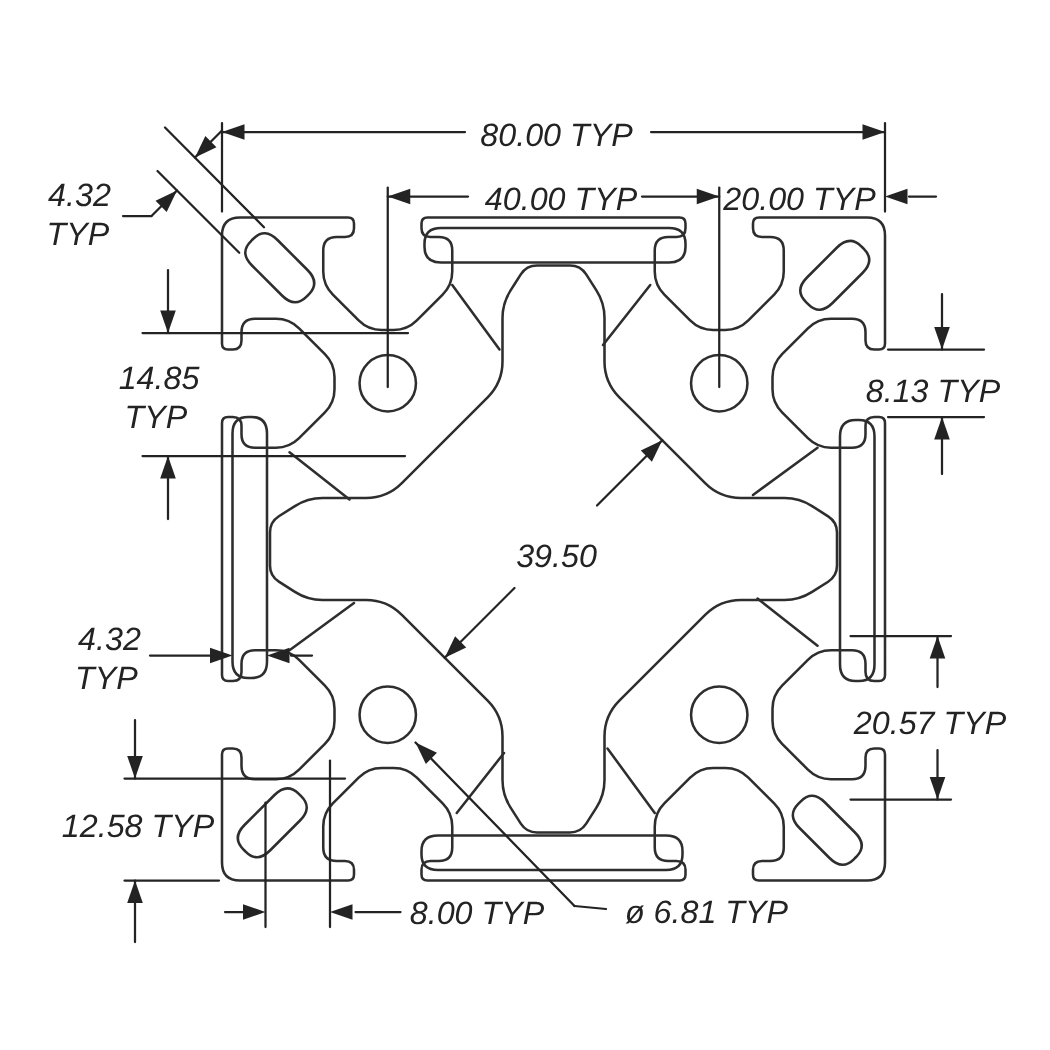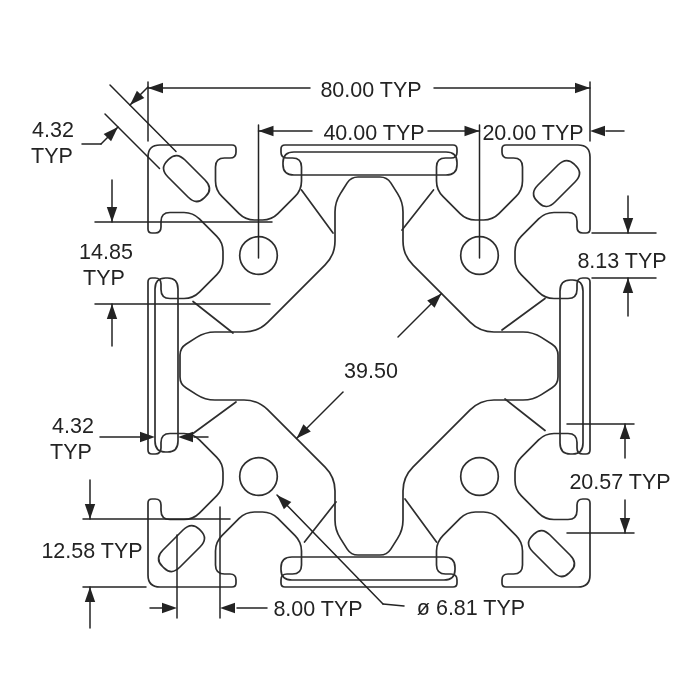--- a/index.html
+++ b/index.html
@@ -1,17 +1,17 @@
 <!DOCTYPE html>
 <html><head>
 <meta charset="utf-8">
 <style>
   html,body{margin:0;padding:0;background:#ffffff;}
   body{width:700px;height:700px;overflow:hidden;font-family:"Liberation Sans",sans-serif;}
-  #stage{width:660px;height:700px;position:relative;background:#fff;}
+  #stage{width:660px;height:700px;position:relative;background:#fff;font-style:italic;}
   svg{display:block;}
   text.dim{font-family:"Liberation Sans",sans-serif;font-size:21.5px;fill:#232323;}
 </style>
 </head>
 <body>
 
 <div id="stage">
 <svg id="cad" viewBox="0 0 700 700" width="700" height="700">
 
   <g id="g-profile" fill="none" stroke="#2e2e2e" stroke-width="1.7" stroke-linejoin="round" stroke-linecap="round">

